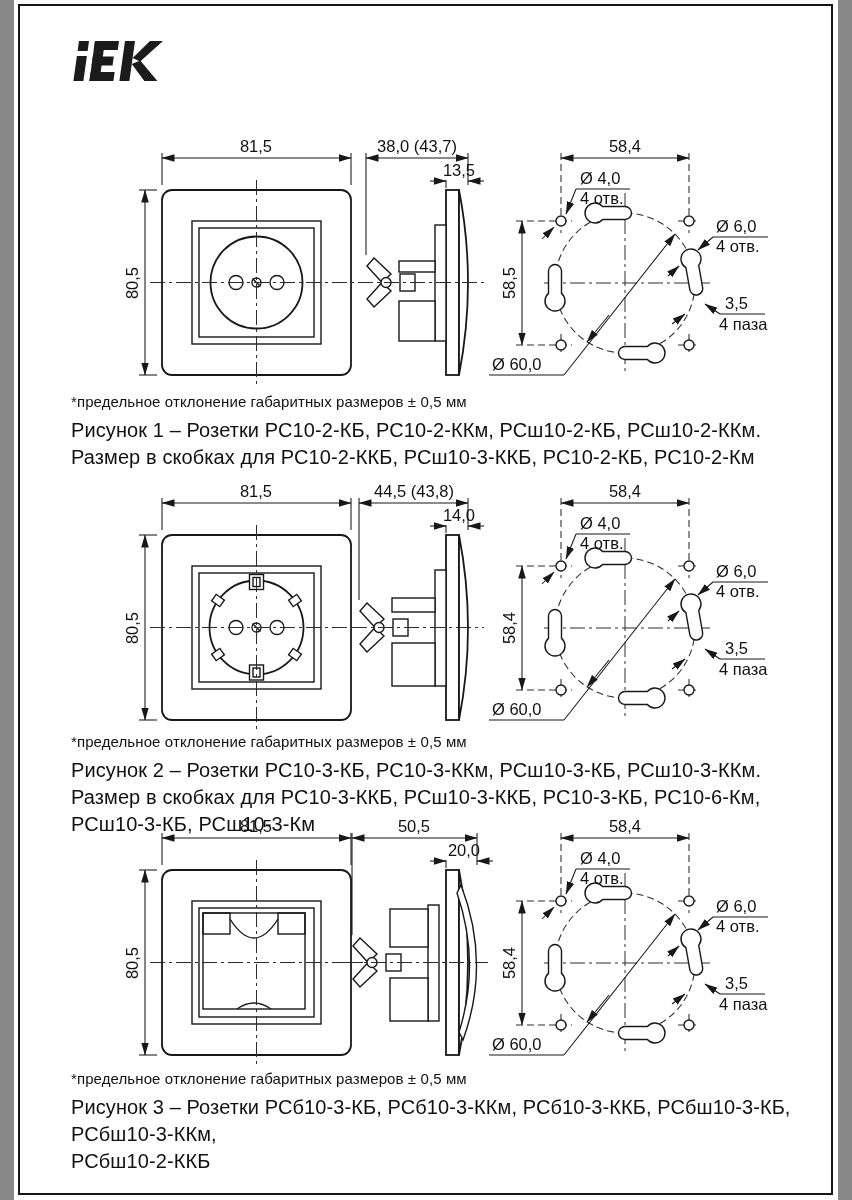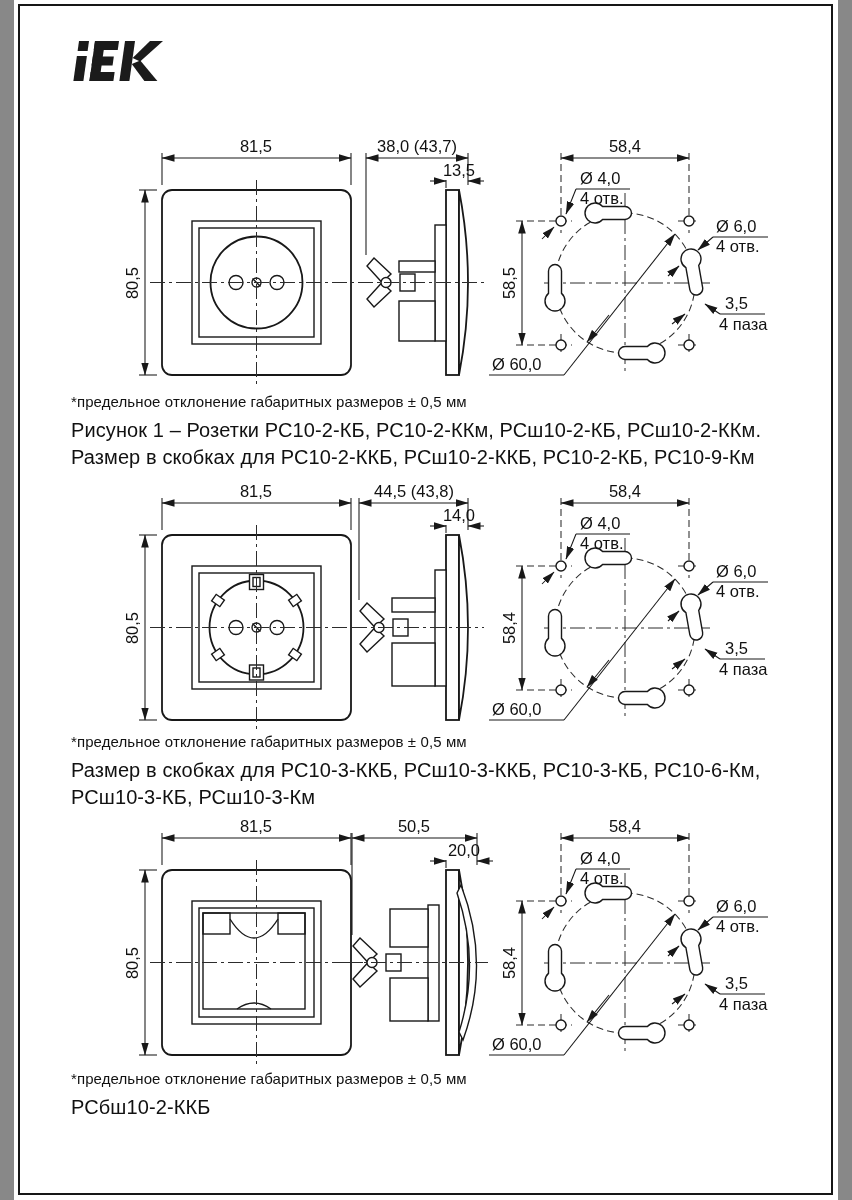--- a/index.html
+++ b/index.html
@@ -146,21 +146,21 @@
       <text class="dimtxt" x="428" y="237">Ø 60,0</text>
       <line class="thin" x1="425" y1="242" x2="500" y2="242"></line>
       <line class="thin" x1="500" y1="242" x2="611" y2="101" marker-end="url(#a1)"></line>
       <line class="thin" x1="545" y1="182" x2="523" y2="209" marker-end="url(#a1)"></line>
     </g>
   </svg>
 
   <div class="caption" style="top:393px">
     <div class="cap-note">*предельное отклонение габаритных размеров ± 0,5 мм</div>
     <div class="cap-line">Рисунок 1 – Розетки РС10-2-КБ, РС10-2-ККм, РСш10-2-КБ, РСш10-2-ККм.</div>
-    <div class="cap-line">Размер в скобках для РС10-2-ККБ,  РСш10-2-ККБ, РС10-2-КБ, РС10-9-Км</div>
+    <div class="cap-line">Размер в скобках для РС10-2-ККБ,  РСш10-3-ККБ, РС10-2-КБ, РС10-2-Км</div>
   </div>
 
   <svg class="fig-svg" style="top:478px" width="760" height="264" viewBox="0 0 760 264">
     <defs>
       <marker id="a2" markerWidth="14" markerHeight="10" refX="12.5" refY="5" orient="auto-start-reverse" markerUnits="userSpaceOnUse">
         <path d="M13,5 L0,1.2 L0,8.8 Z" fill="#181818"></path>
       </marker>
     </defs>
 
     <g>
@@ -272,20 +272,21 @@
       <line class="thin" x1="608" y1="191" x2="621" y2="181" marker-end="url(#a2)"></line>
       <text class="dimtxt" x="428" y="237">Ø 60,0</text>
       <line class="thin" x1="425" y1="242" x2="500" y2="242"></line>
       <line class="thin" x1="500" y1="242" x2="611" y2="101" marker-end="url(#a2)"></line>
       <line class="thin" x1="545" y1="182" x2="523" y2="209" marker-end="url(#a2)"></line>
     </g>
   </svg>
 
   <div class="caption" style="top:733px">
     <div class="cap-note">*предельное отклонение габаритных размеров ± 0,5 мм</div>
+    <div class="cap-line">Рисунок 2 – Розетки РС10-3-КБ, РС10-3-ККм, РСш10-3-КБ, РСш10-3-ККм.</div>
     <div class="cap-line">Размер в скобках для РС10-3-ККБ, РСш10-3-ККБ, РС10-3-КБ, РС10-6-Км, РСш10-3-КБ, РСш10-3-Км</div>
   </div>
 
   <svg class="fig-svg" style="top:813px" width="760" height="264" viewBox="0 0 760 264">
     <defs>
       <marker id="a3" markerWidth="14" markerHeight="10" refX="12.5" refY="5" orient="auto-start-reverse" markerUnits="userSpaceOnUse">
         <path d="M13,5 L0,1.2 L0,8.8 Z" fill="#181818"></path>
       </marker>
     </defs>
 
@@ -383,15 +384,16 @@
       <line class="thin" x1="608" y1="191" x2="621" y2="181" marker-end="url(#a3)"></line>
       <text class="dimtxt" x="428" y="237">Ø 60,0</text>
       <line class="thin" x1="425" y1="242" x2="500" y2="242"></line>
       <line class="thin" x1="500" y1="242" x2="611" y2="101" marker-end="url(#a3)"></line>
       <line class="thin" x1="545" y1="182" x2="523" y2="209" marker-end="url(#a3)"></line>
     </g>
   </svg>
 
   <div class="caption" style="top:1070px">
     <div class="cap-note">*предельное отклонение габаритных размеров ± 0,5 мм</div>
+    <div class="cap-line">Рисунок 3 – Розетки РСб10-3-КБ, РСб10-3-ККм, РСб10-3-ККБ, РСбш10-3-КБ, РСбш10-3-ККм,</div>
     <div class="cap-line">РСбш10-2-ККБ</div>
   </div>
 </div>
 
 </body></html>

